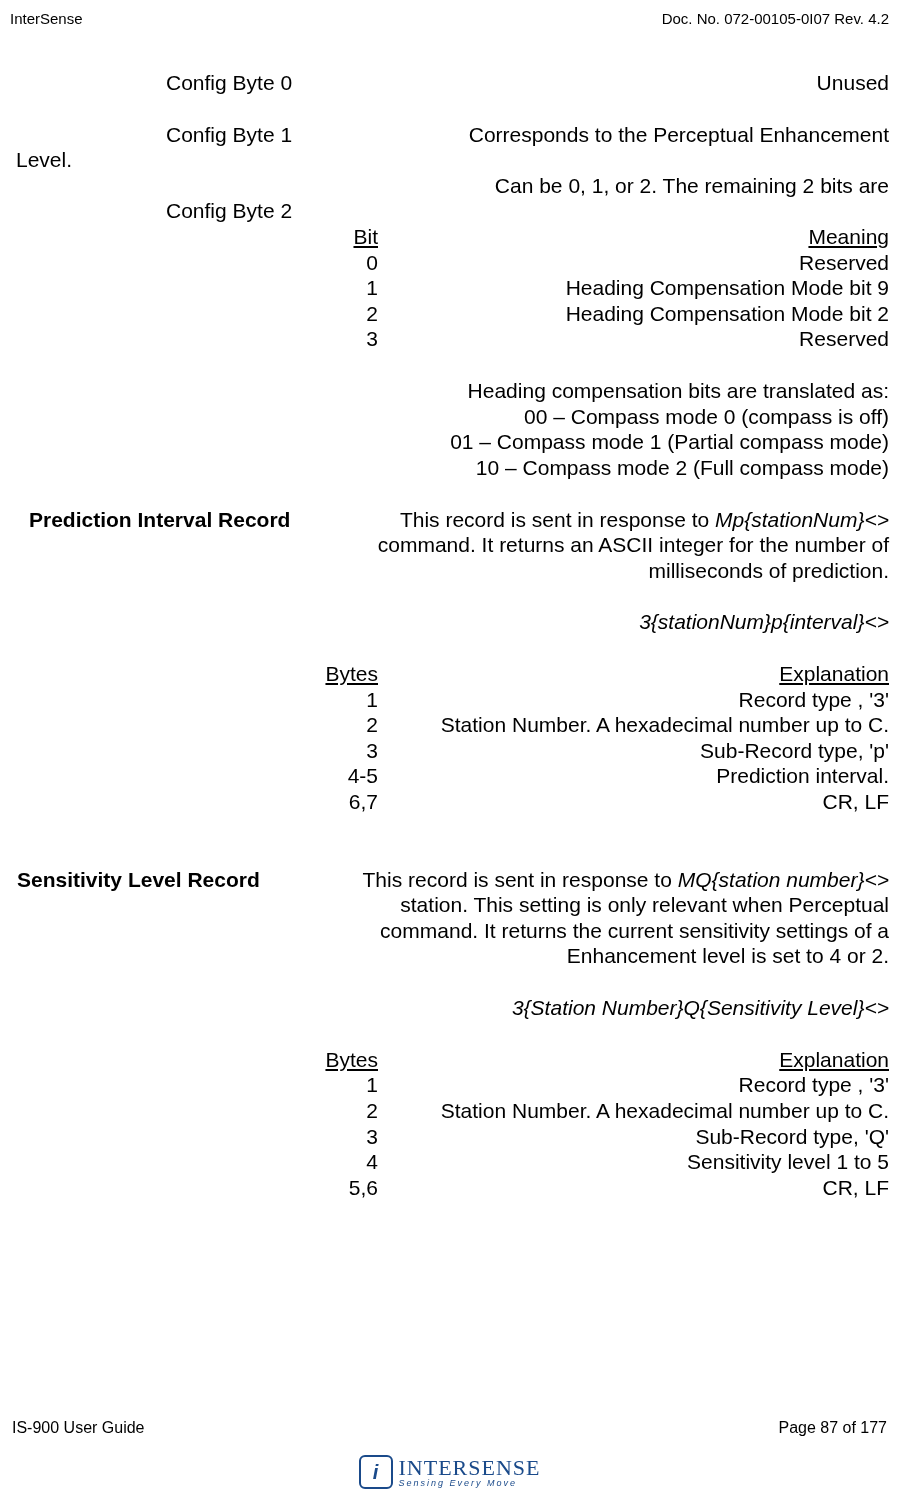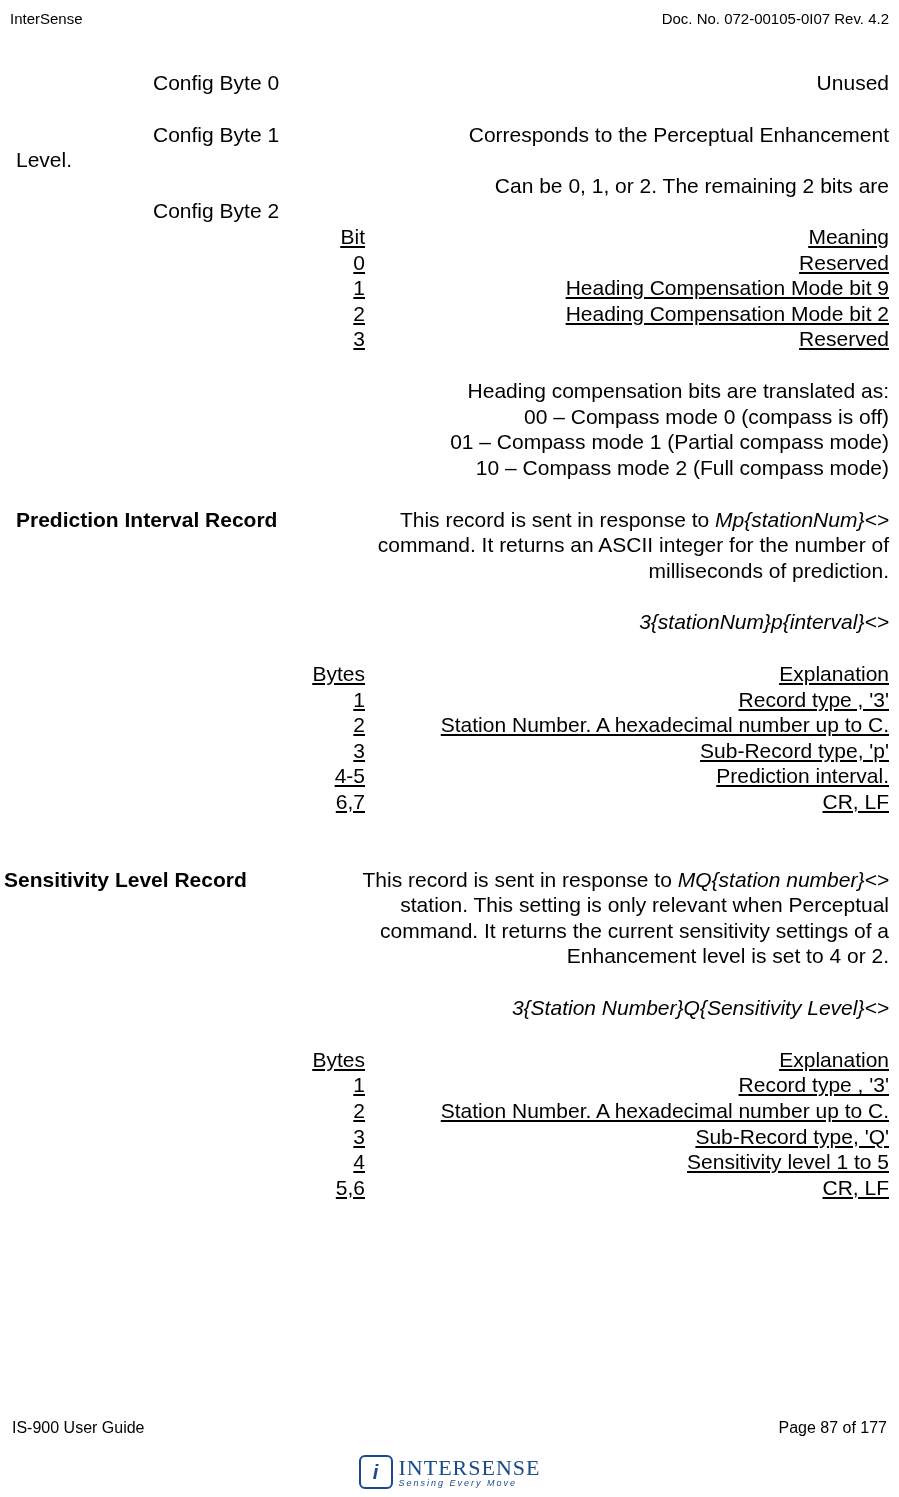--- a/index.html
+++ b/index.html
@@ -33,36 +33,36 @@
   .row {
     display: flex;
     align-items: flex-start;
     margin-bottom: 0;
   }
   .col-label {
     width: 281px;
     padding-left: 0;
     box-sizing: border-box;
     font-weight: bold;
+    margin-left: 13px;
   }
   .col-label-nonbold { font-weight: normal; }
   .col-desc {
     flex: 1;
     padding-right: 10px;
     text-align: right;
   }
   .indent-config {
     padding-left: 153px;
   }
   .level-left {
     padding-left: 16px;
   }
   .tbl {
     display: flex;
-    text-decoration: underline;
   }
   .tbl .c1 { width: 84px; }
   .tbl .c1u { width: 84px; text-decoration: underline; }
   .tbl .c2 { flex:1; }
   .tbl .c2u { flex:1; text-decoration: underline; }
   .spacer { height: 26px; }
   .line { line-height: 1.22; }
   .italic { font-style: italic; }
   .footer {
     position: absolute;

